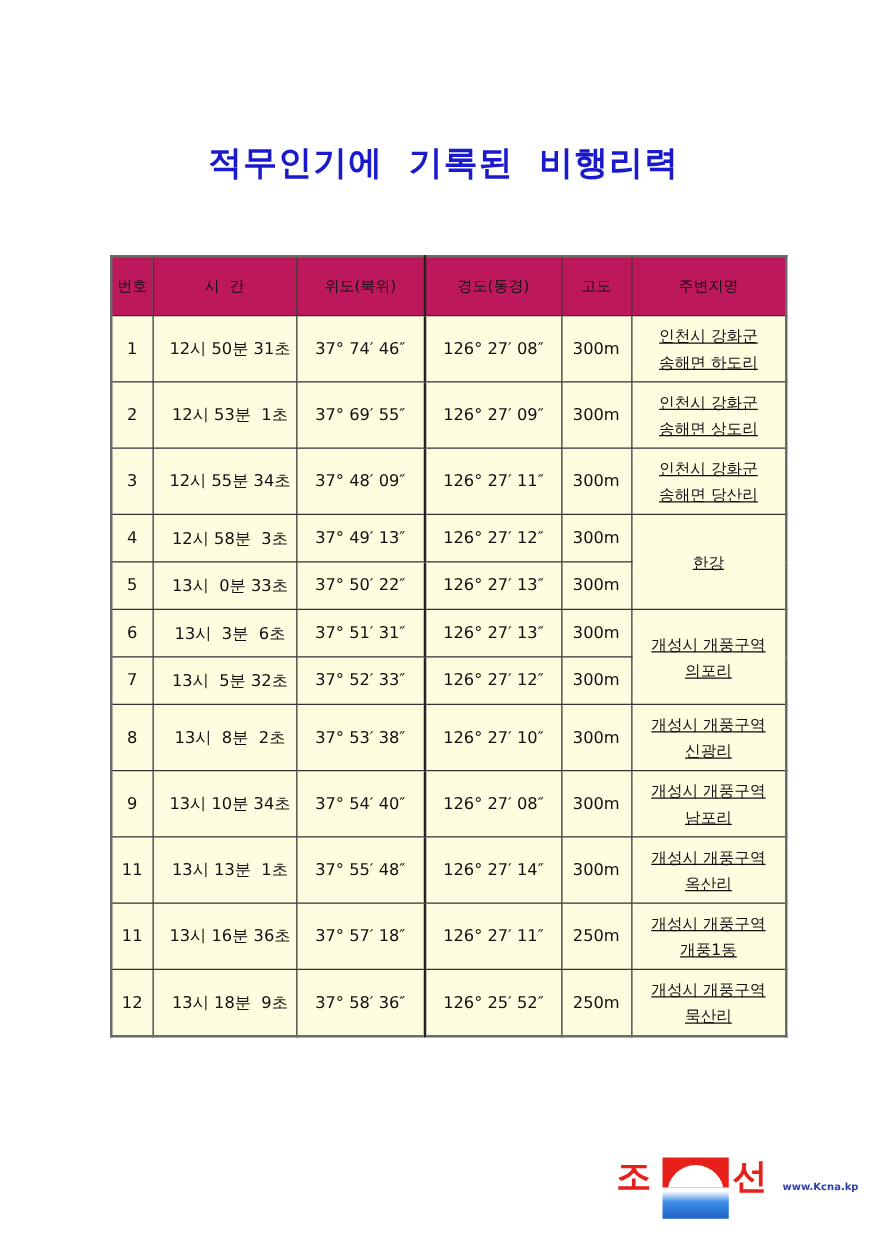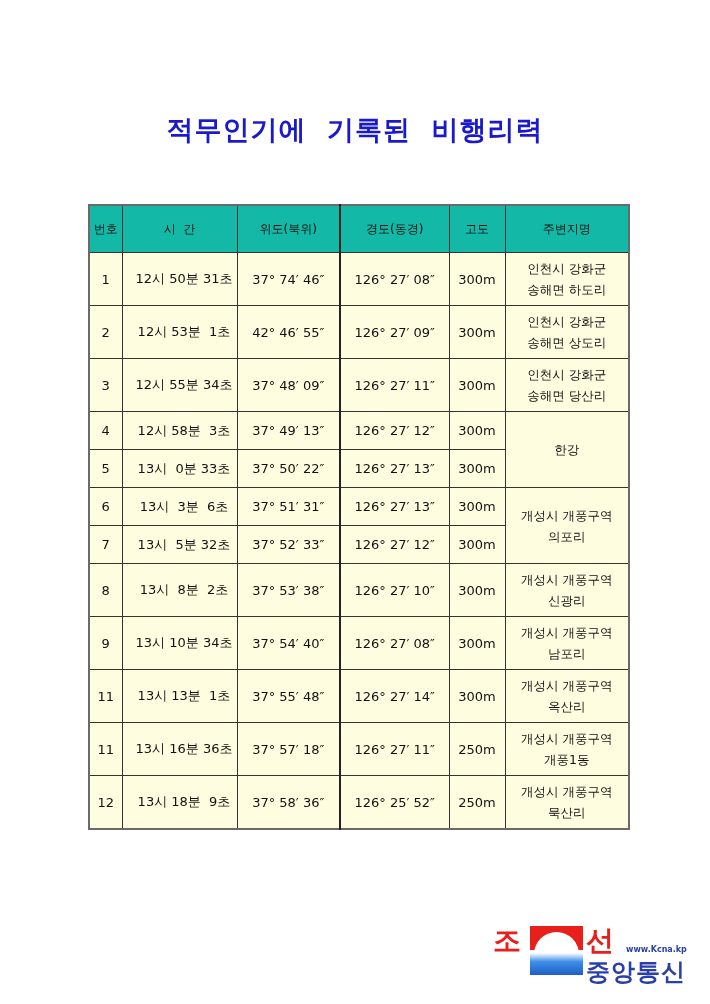--- a/index.html
+++ b/index.html
@@ -1,25 +1,25 @@
 <!DOCTYPE html>
 <html><head>
 <meta charset="utf-8">
 <style>
   html,body{margin:0;padding:0;background:#fff;}
   body{width:710px;height:1004px;position:relative;overflow:hidden;font-family:"DejaVu Sans",sans-serif;}
   .title{position:absolute;left:0;width:710px;top:112px;text-align:center;font-size:27px;font-weight:bold;color:#1a1acc;letter-spacing:1px;word-spacing:10px;}
   table{position:absolute;left:88px;top:204px;border-collapse:collapse;width:540px;table-layout:fixed;border:2px solid #6a6a6a;}
   td,th{border:1px solid #333;font-size:13px;color:#111;text-align:center;padding:0;font-weight:normal;}
-  th{background:#14b8a6;height:46px;font-size:12px;}
+  th{background:#be185d;height:46px;font-size:12px;}
   td{background:#fffde0;}
   tr.r2 td{height:52px;}
   tr.r1 td{height:37px;}
   td.time{text-align:center;padding-left:9px;white-space:pre;}
-  td.place{font-size:12.5px;line-height:21px;white-space:pre-line;}
+  td.place{font-size:12.5px;line-height:21px;white-space:pre-line;text-decoration:underline;}
   .c4{border-left:2px solid #222;}
   .logo{position:absolute;left:493px;top:920px;width:200px;height:70px;}
   .logo .jo{position:absolute;left:0;top:2px;font-size:28px;font-weight:bold;color:#e8201c;}
   .logo .seon{position:absolute;left:93px;top:2px;font-size:28px;font-weight:bold;color:#e8201c;}
   .logo .sun{position:absolute;left:37px;top:6px;width:53px;height:24px;background:#e8201c;overflow:hidden;}
   .logo .sun:after{content:"";position:absolute;left:4px;top:6px;width:45px;height:45px;border-radius:50%;background:#fff;}
   .logo .sea{position:absolute;left:37px;top:33px;width:53px;height:22px;background:linear-gradient(#fff 0%,#3c8ee8 40%,#1f5fc6 100%);}
   .logo .name{position:absolute;left:93px;top:36px;font-size:24px;font-weight:bold;color:#2a3fa8;letter-spacing:1px;}
   .logo .url{position:absolute;left:133px;top:25px;font-size:8px;font-weight:bold;color:#2a3fa8;}
 </style>
@@ -53,21 +53,21 @@
       <td class="time">12시 50분 31초</td>
       <td>37° 74′ 46″</td>
       <td class="c4">126° 27′ 08″</td>
       <td>300m</td>
       <td class="place">인천시 강화군
 송해면 하도리</td>
     </tr>
     <tr class="r2">
       <td>2</td>
       <td class="time">12시 53분  1초</td>
-      <td>42° 46′ 55″</td>
+      <td>37° 69′ 55″</td>
       <td class="c4">126° 27′ 09″</td>
       <td>300m</td>
       <td class="place">인천시 강화군
 송해면 상도리</td>
     </tr>
     <tr class="r2">
       <td>3</td>
       <td class="time">12시 55분 34초</td>
       <td>37° 48′ 09″</td>
       <td class="c4">126° 27′ 11″</td>
@@ -153,14 +153,13 @@
     </tr>
   </tbody>
 </table>
 
 <div class="logo">
   <span class="jo">조</span>
   <div class="sun"></div>
   <div class="sea"></div>
   <span class="seon">선</span>
   <span class="url">www.Kcna.kp</span>
-  <span class="name">중앙통신</span>
 </div>
 
 </body></html>

